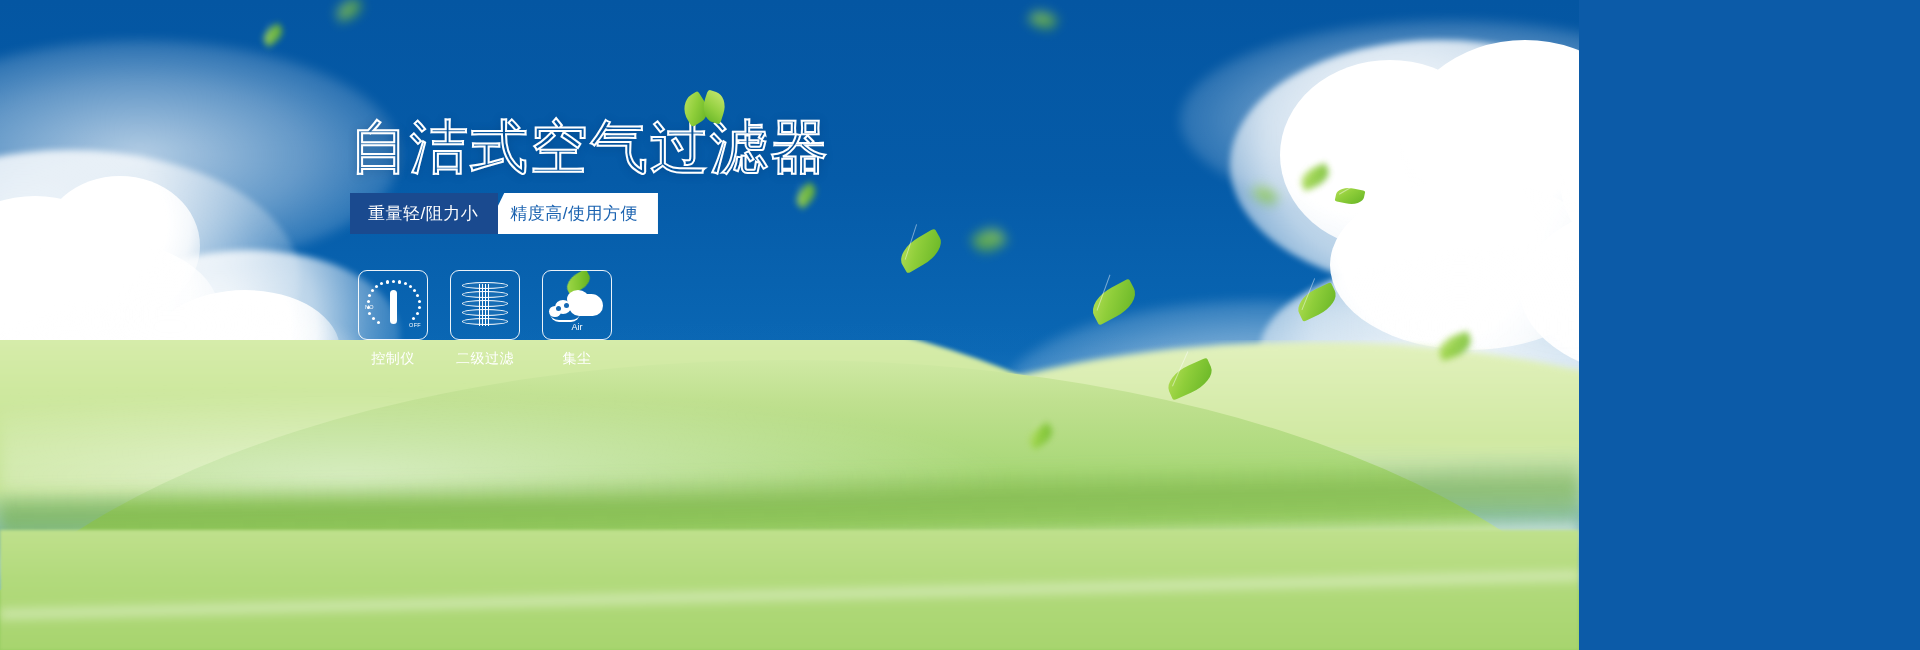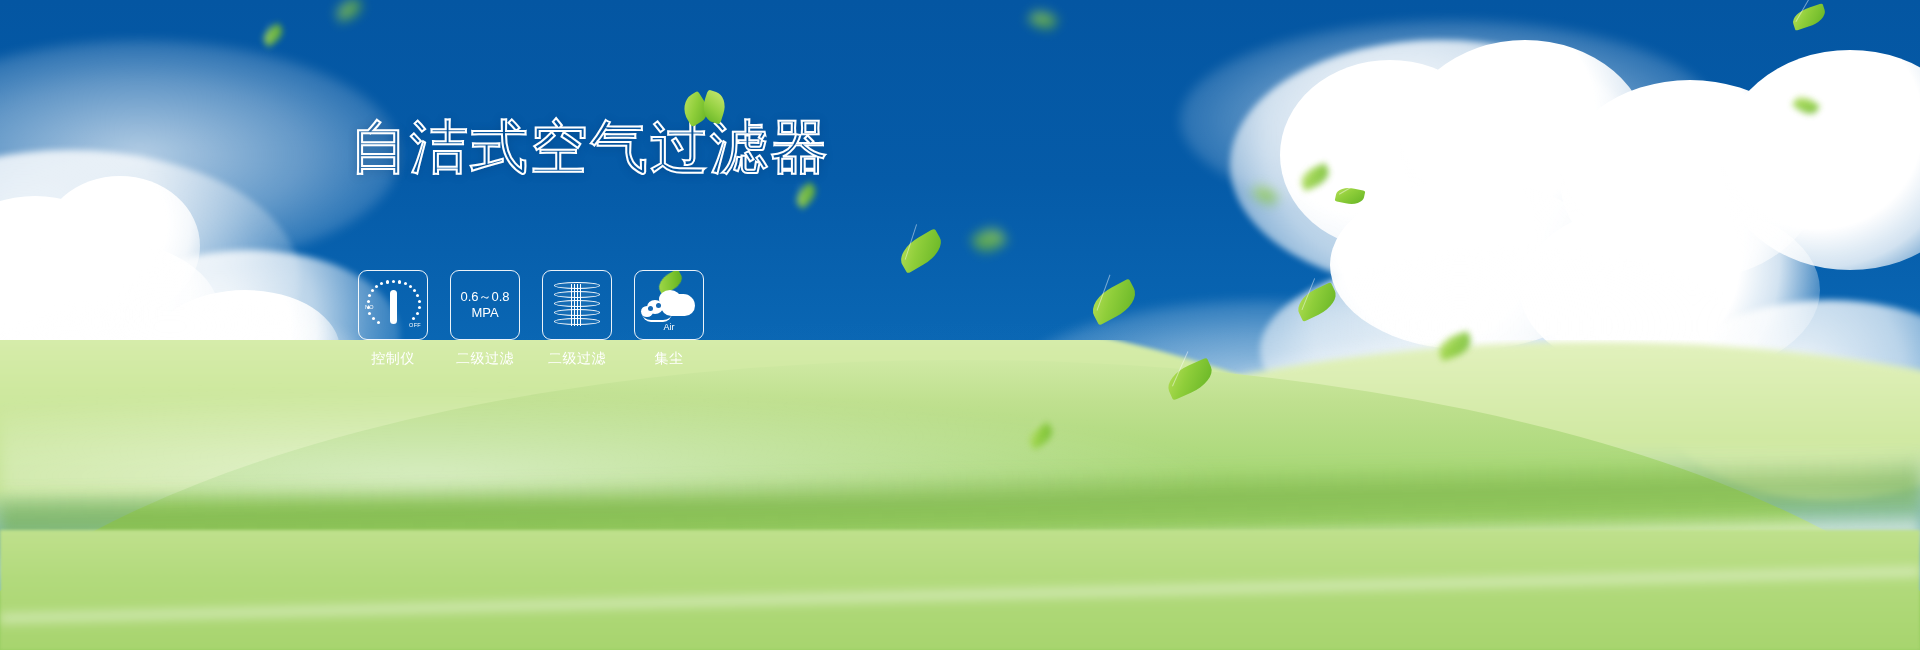--- a/index.html
+++ b/index.html
@@ -1,21 +1,21 @@
 <!DOCTYPE html>
 <html><head>
 <meta charset="utf-8">
 <style>
   * { margin:0; padding:0; box-sizing:border-box; }
   html,body { background:#0c5ba8; }
   body { font-family:"Liberation Sans","DejaVu Sans",sans-serif; }
 
   #banner {
     position:relative;
-    width:1920px; height:650px;
+    width:1579px; height:650px;
     overflow:hidden;
     background:#0559a6;
   }
 
   
   .sky {
     position:absolute; inset:0;
     background:
       radial-gradient(140% 90% at 50% 105%, rgba(190,225,250,0.95) 0%, rgba(150,205,245,0.55) 22%, rgba(60,140,205,0.12) 45%, rgba(0,0,0,0) 62%),
       linear-gradient(180deg, #0456a2 0%, #055ba8 28%, #0a67b4 54%, #2e86c8 76%, #6fb0dd 92%, #9ecbe9 100%);
@@ -283,20 +283,24 @@
   <div class="leaf blur" style="left:1438px;top:336px;width:34px; height:20px; transform:rotate(-20deg);"></div>
   <div class="leaf" style="left:1166px;top:366px;width:48px; height:26px; transform:rotate(-24deg);"></div>
   <div class="leaf blur" style="left:1028px;top:428px;width:26px; height:16px; transform:rotate(-34deg);"></div>
 
   <div class="content">
 
     <div class="title">自洁式空气过滤器</div>
     <div class="title-leaf-a"></div>
     <div class="title-leaf-b"></div>
 
+    <div class="tabs">
+      <div class="tab tab-dark">重量轻/阻力小</div>
+      <div class="tab tab-light">精度高/使用方便</div>
+    </div>
 
     <div class="features">
 
       <div class="feature">
         <div class="fbox">
           <div class="gauge">
             <div class="dot" style="left:26px; top:2px;"></div>
             <div class="dot" style="left:32px; top:2.4px;"></div>
             <div class="dot" style="left:38px; top:4px;"></div>
             <div class="dot" style="left:43px; top:7px;"></div>
@@ -317,29 +321,20 @@
             <div class="dot" style="left:6px;  top:39px;"></div>
             <div class="dot" style="left:11px; top:43px;"></div>
             <div class="needle"></div>
             <div class="g-no">NO</div>
             <div class="g-off">OFF</div>
           </div>
         </div>
         <div class="fcap">控制仪</div>
       </div>
 
-      <div class="feature">
-        <div class="fbox">
-          <div class="ftext">
-            <div>0.6～0.8</div>
-            <div>MPA</div>
-          </div>
-        </div>
-        <div class="fcap">二级过滤</div>
-      </div>
 
       <div class="feature">
         <div class="fbox">
           <div class="stack">
             <div class="core"></div>
             <div class="disc" style="top:2px;"></div>
             <div class="disc" style="top:11px;"></div>
             <div class="disc" style="top:20px;"></div>
             <div class="disc" style="top:29px;"></div>
             <div class="disc" style="top:38px;"></div>

